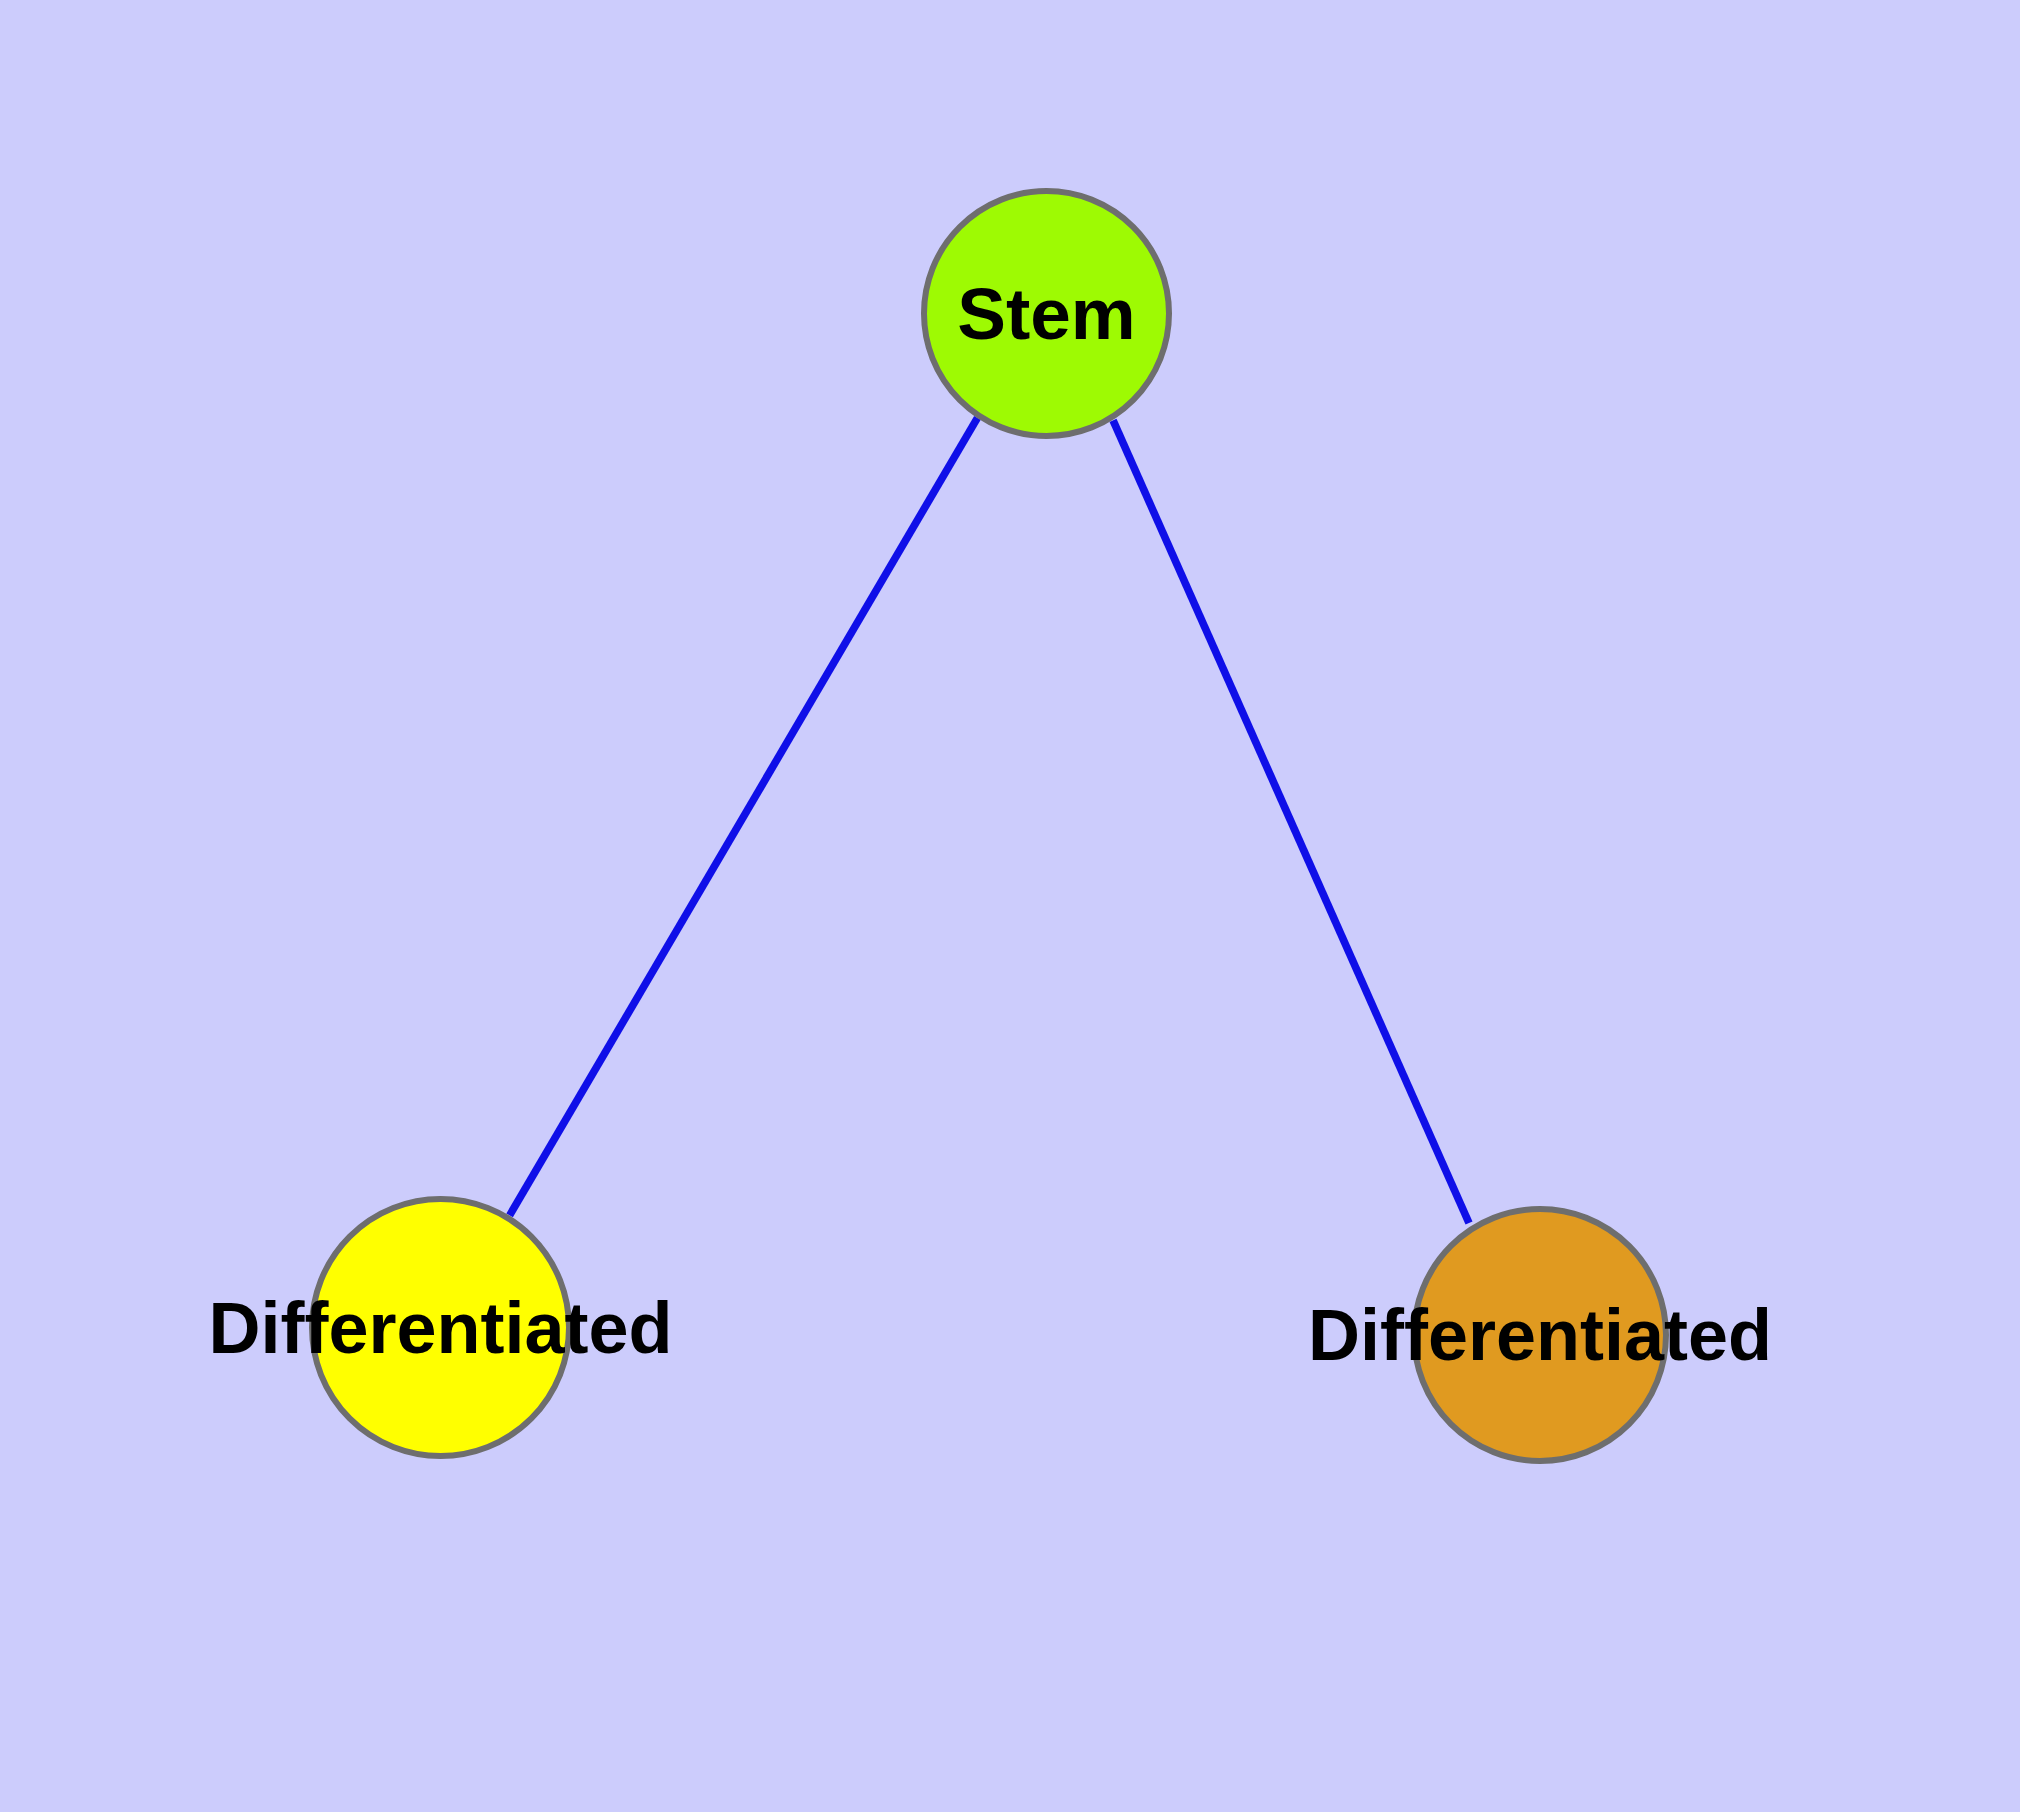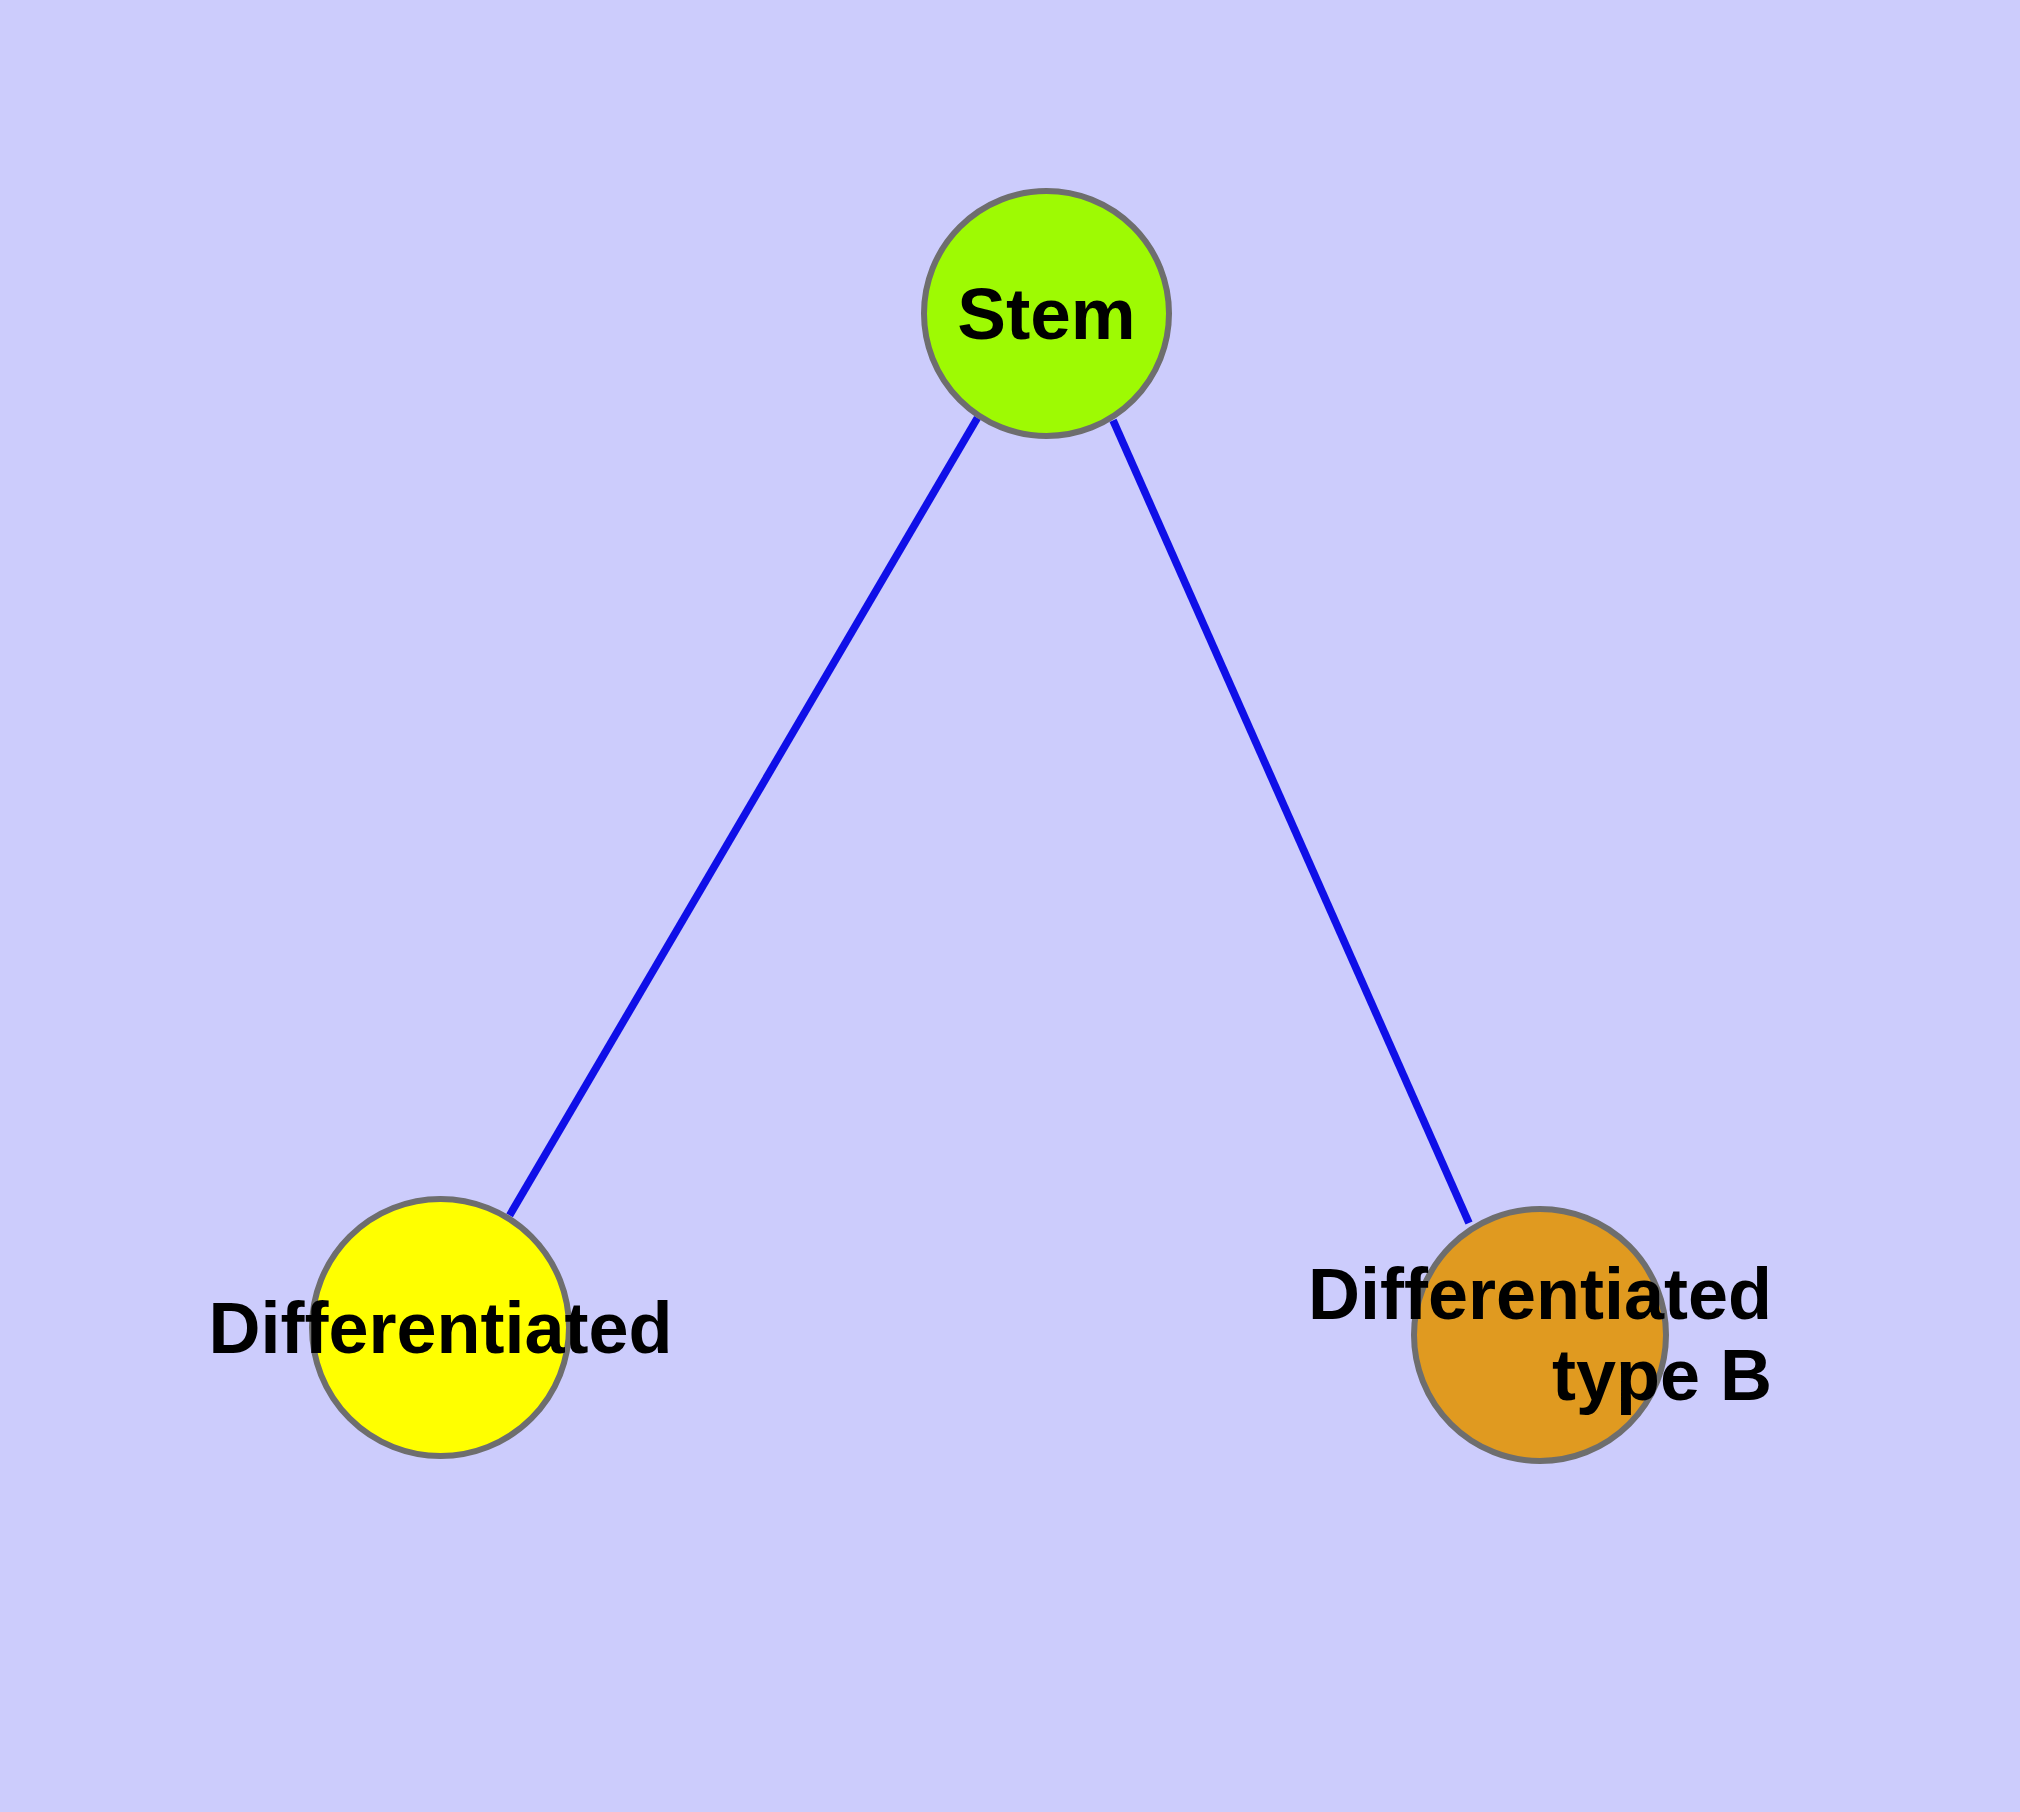--- a/index.html
+++ b/index.html
@@ -36,21 +36,21 @@
     display: flex;
     align-items: center;
     justify-content: center;
   }
   .node-label {
     position: absolute;
     left: 50%;
     top: 50%;
     transform: translate(-50%, -50%);
     white-space: nowrap;
-    text-align: right;
+    text-align: left;
     color: #000000;
     font-family: "Liberation Sans", sans-serif;
     font-weight: bold;
     line-height: 1.12;
     z-index: 3;
     pointer-events: none;
   }
   #node-stem {
     left: 921px;
     top: 188px;
@@ -97,18 +97,17 @@
 
   <div id="node-diff-a" class="node" style="left: 309px; top: 1196px; width: 263px; height: 263px; background: rgb(255, 255, 0); border-color: rgb(110, 110, 110);">
     <span class="node-label">
       <span class="label-line">Differentiated</span>
     </span>
   </div>
 
   <div id="node-diff-b" class="node" style="left: 1411px; top: 1206px; width: 258px; height: 258px; background: rgb(224, 154, 32); border-color: rgb(110, 110, 110);">
     <span class="node-label">
       <span class="label-line">Differentiated</span>
-      <span class="label-line">type B</span>
     </span>
   </div>
 
 </div>
 
 
 </body></html>

